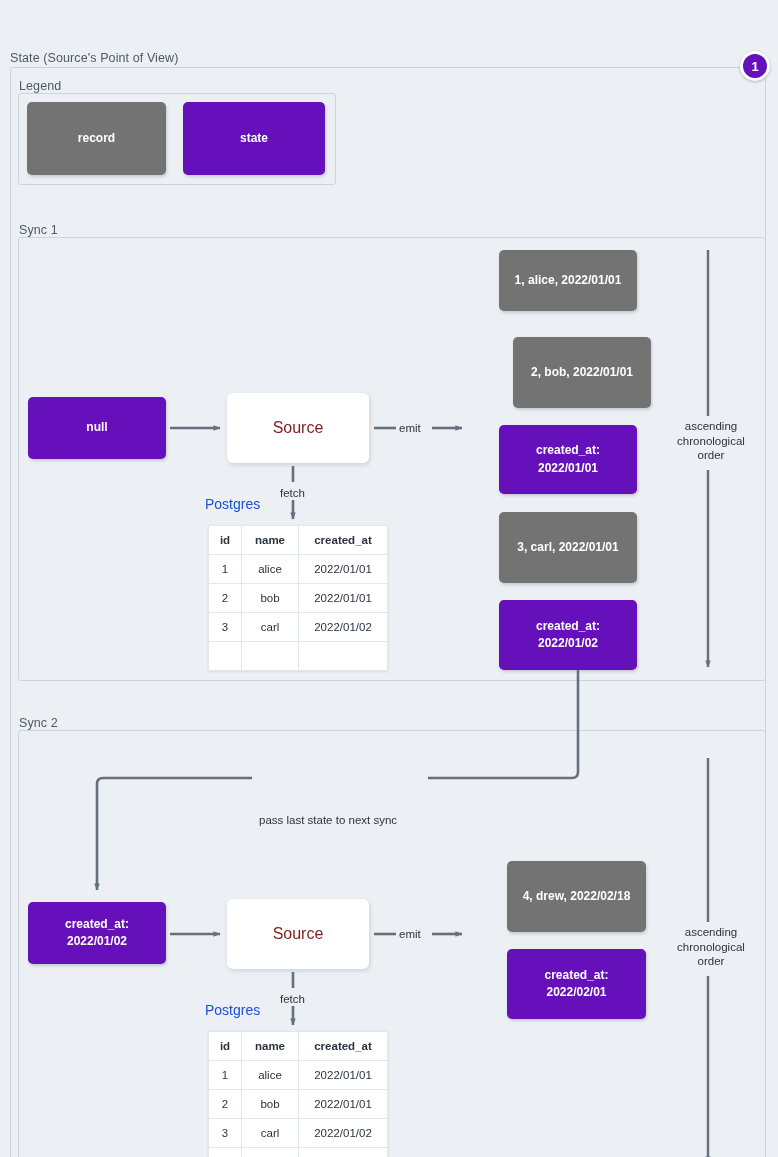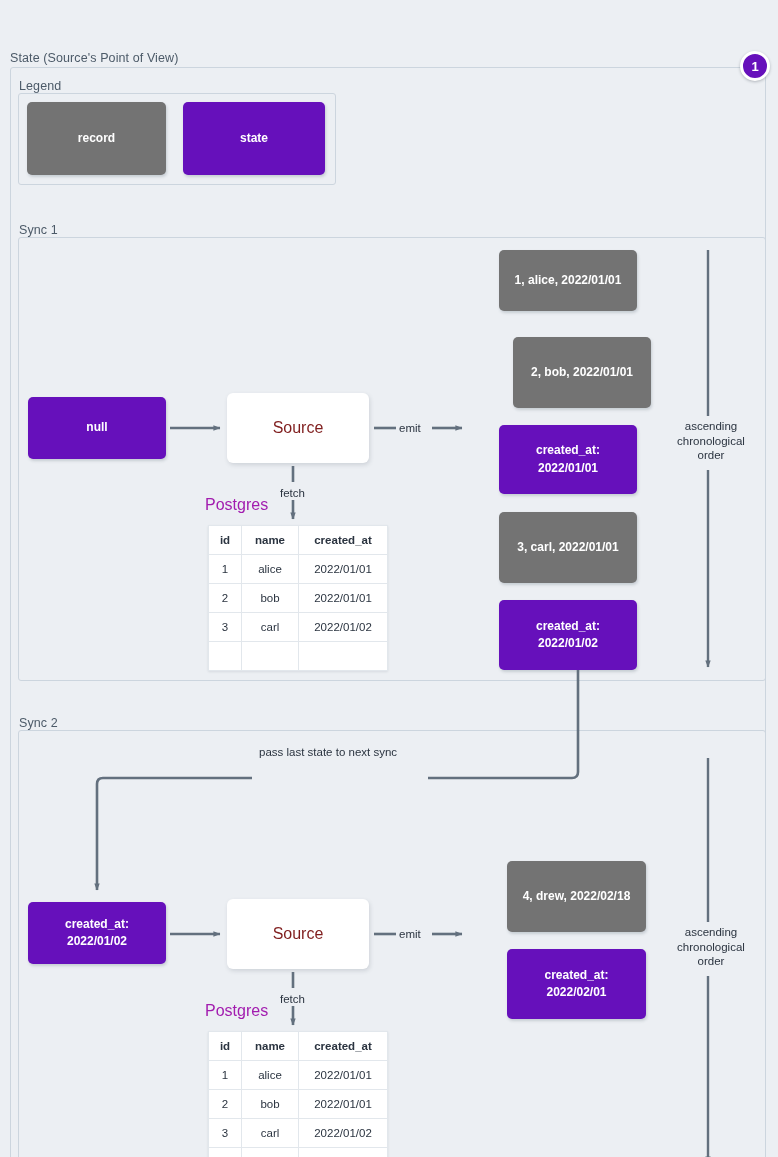--- a/index.html
+++ b/index.html
@@ -69,22 +69,22 @@
     font-size: 11.5px;
     color: #2b3440;
     white-space: nowrap;
     background: #eceff3;
     padding: 0 3px;
     line-height: 1.28;
   }
   .elabel.multi { white-space: normal; text-align: center; }
   .tlabel {
     position: absolute;
-    font-size: 16px;
-    color: #a21caf;
+    font-size: 14px;
+    color: #1d4ed8;
     white-space: nowrap;
   }
 
   
   .pgtable {
     position: absolute;
     border-collapse: collapse;
     background: #ffffff;
     font-size: 11.5px;
     color: #2b3440;
@@ -232,21 +232,21 @@
     </div>
   </div>
 
   <div class="node plain" style="left:227px; top:854px; width:142px; height:70px;">
     <span>Source</span>
   </div>
 
   <div class="elabel" style="left:396px; top:882px;">emit</div>
   <div class="elabel" style="left:277px; top:947px;">fetch</div>
   <div class="tlabel" style="left:205px; top:957px;">Postgres</div>
-  <div class="elabel" style="left:256px; top:700px;">pass last state to next sync</div>
+  <div class="elabel" style="left:256px; top:768px;">pass last state to next sync</div>
 
   <table class="pgtable" style="left:208px; top:986px;">
     <thead>
       <tr>
         <th class="c-id">id</th>
         <th class="c-name">name</th>
         <th class="c-date">created_at</th>
       </tr>
     </thead>
     <tbody>

